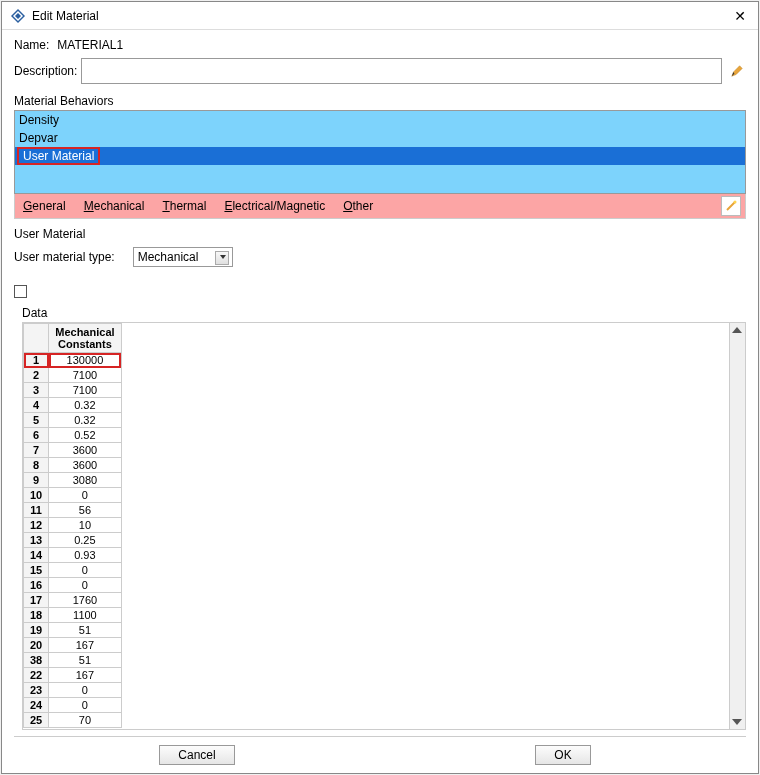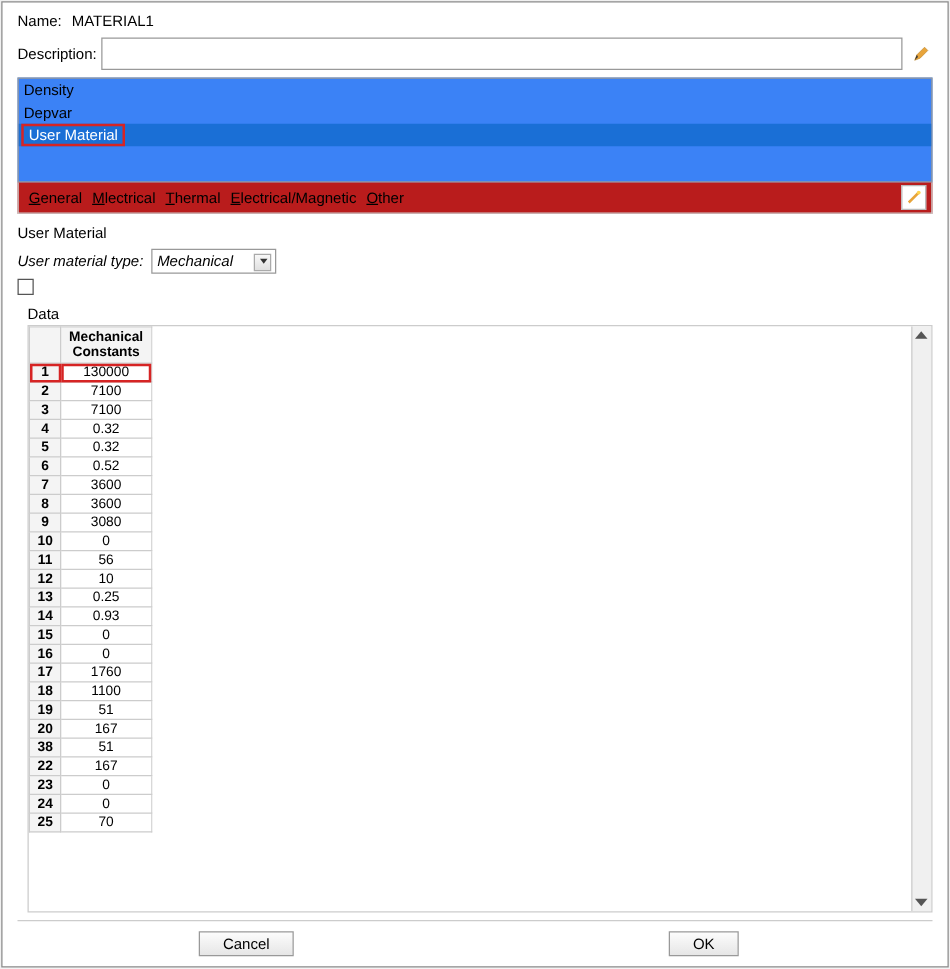--- a/index.html
+++ b/index.html
@@ -11,31 +11,31 @@
 .titlebar .title { flex: 1; font-size: 12px; }
 .titlebar .close { font-size: 14px; width: 20px; text-align: center; cursor: pointer; }
 .content { padding: 8px 12px 0 12px; flex: 1; display: flex; flex-direction: column; overflow: hidden; }
 .row { display: flex; align-items: center; margin-bottom: 6px; }
 .row .label { margin-right: 4px; }
 .name-value { margin-left: 4px; }
 .desc-input { flex: 1; border: 1px solid #999; height: 26px; padding: 2px 4px; font-size: 12px; }
 .edit-icon { margin-left: 6px; width: 18px; height: 18px; display: flex; align-items: center; justify-content: center; }
 .edit-icon svg { width: 14px; height: 14px; }
 .section-label { margin: 4px 0 2px 0; }
-.behaviors-list { border: 1px solid #999; background: #3b82f6; height: 84px; }
+.behaviors-list { border: 1px solid #999; background: #7dd3fc; height: 84px; }
 .behaviors-list .item { padding: 2px 4px; cursor: pointer; }
 .behaviors-list .item.selected { background: #1a6fd6; color: #fff; }
 .red-box { border: 2px solid #d62424; display: inline-block; padding: 0 4px; margin: -2px 0 -2px -2px; }
-.menu-row { display: flex; align-items: center; border: 1px solid #ccc; border-top: none; padding: 2px 4px; background: #b91c1c; }
+.menu-row { display: flex; align-items: center; border: 1px solid #ccc; border-top: none; padding: 2px 4px; gap: 10px; background: #fca5a5; }
 .menu-row .spacer { flex: 1; }
 .menu-item { cursor: pointer; padding: 2px 4px; }
 .menu-item .ul { text-decoration: underline; }
 .wand-icon { width: 20px; height: 20px; border: 1px solid #bbb; display: flex; align-items: center; justify-content: center; background: #fff; }
 .sub-label { margin: 8px 0 6px 0; }
-.type-row { display: flex; align-items: center; gap: 6px; margin-bottom: 4px; font-style: italic; }
+.type-row { display: flex; align-items: center; gap: 18px; margin-bottom: 18px; }
 .type-select { border: 1px solid #999; height: 20px; width: 100px; padding: 0 18px 0 4px; position: relative; background: #fff; display: inline-flex; align-items: center; }
 .type-select::after { content: ''; position: absolute; right: 3px; top: 3px; width: 12px; height: 12px; border: 1px solid #aaa; background: linear-gradient(#f8f8f8,#e0e0e0); }
 .type-select .caret { position: absolute; right: 6px; top: 7px; width: 0; height: 0; border-left: 3px solid transparent; border-right: 3px solid transparent; border-top: 4px solid #333; z-index: 1; }
 .checkbox-row { display: flex; align-items: center; gap: 4px; margin-bottom: 8px; }
 .checkbox { width: 13px; height: 13px; border: 1px solid #555; background: #fff; }
 .data-label { margin: 0 0 2px 8px; }
 .data-area { flex: 1; display: flex; border: 1px solid #ccc; margin-left: 8px; overflow: hidden; position: relative; }
 .data-table-wrap { overflow-y: auto; flex: 0 0 auto; }
 .data-table { border-collapse: collapse; }
 .data-table th, .data-table td { border: 1px solid #ccc; padding: 0 6px; height: 15px; text-align: center; font-size: 11px; }
@@ -50,47 +50,59 @@
 .vscroll .down { bottom: 4px; border-top: 6px solid #555; }
 .bottom-sep { border-top: 1px solid #ccc; margin-top: 6px; }
 .buttons { display: flex; height: 36px; align-items: center; }
 .buttons .half { flex: 1; display: flex; justify-content: center; }
 .btn { border: 1px solid #999; background: linear-gradient(#fcfcfc,#e6e6e6); padding: 2px 18px; font-size: 12px; cursor: pointer; }
 </style>
 </head>
 <body>
 
 <div class="window">
+  <div class="titlebar">
+    <span class="app-icon">
+      <svg viewBox="0 0 16 16">
+          <polygon points="8,1 15,8 8,15 1,8" fill="#2a5fa0"></polygon>
+          <polygon points="8,3 13,8 8,13 3,8" fill="#fff"></polygon>
+          <polygon points="8,5 11,8 8,11 5,8" fill="#2a5fa0"></polygon>
+        </svg>
+    </span>
+    <span class="title">Edit Material</span>
+    <span class="close">✕</span>
+  </div>
 
   <div class="content">
     <div class="row">
       <span class="label">Name:</span>
       <span class="name-value">MATERIAL1</span>
     </div>
 
     <div class="row">
       <span class="label">Description:</span>
       <input class="desc-input" value="" style="">
       <span class="edit-icon">
         <svg viewBox="0 0 16 16">
             <polygon points="2,14 4,9 11,2 14,5 7,12" fill="#e8a43a" stroke="#b57f23" stroke-width="0.5"></polygon>
             <polygon points="2,14 4,9 5,11" fill="#333"></polygon>
           </svg>
       </span>
     </div>
 
+    <div class="section-label">Material Behaviors</div>
     <div class="behaviors-list" id="behaviors-list">
         <div class="item">Density</div>
         <div class="item">Depvar</div>
         <div class="item selected"><span class="red-box">User Material</span></div>
       </div>
 
     <div class="menu-row">
       <span class="menu-item"><span class="ul">G</span><span>eneral</span></span>
-      <span class="menu-item"><span class="ul">M</span><span>lectrical</span></span>
+      <span class="menu-item"><span class="ul">M</span><span>echanical</span></span>
       <span class="menu-item"><span class="ul">T</span><span>hermal</span></span>
       <span class="menu-item"><span class="ul">E</span><span>lectrical/Magnetic</span></span>
       <span class="menu-item"><span class="ul">O</span><span>ther</span></span>
       <span class="spacer"></span>
       <span class="wand-icon">
         <svg width="12" height="12" viewBox="0 0 12 12">
             <line x1="2" y1="10" x2="10" y2="2" stroke="#e8a43a" stroke-width="2"></line>
             <circle cx="10" cy="2" r="1.5" fill="#ffd34d"></circle>
           </svg>
       </span>

